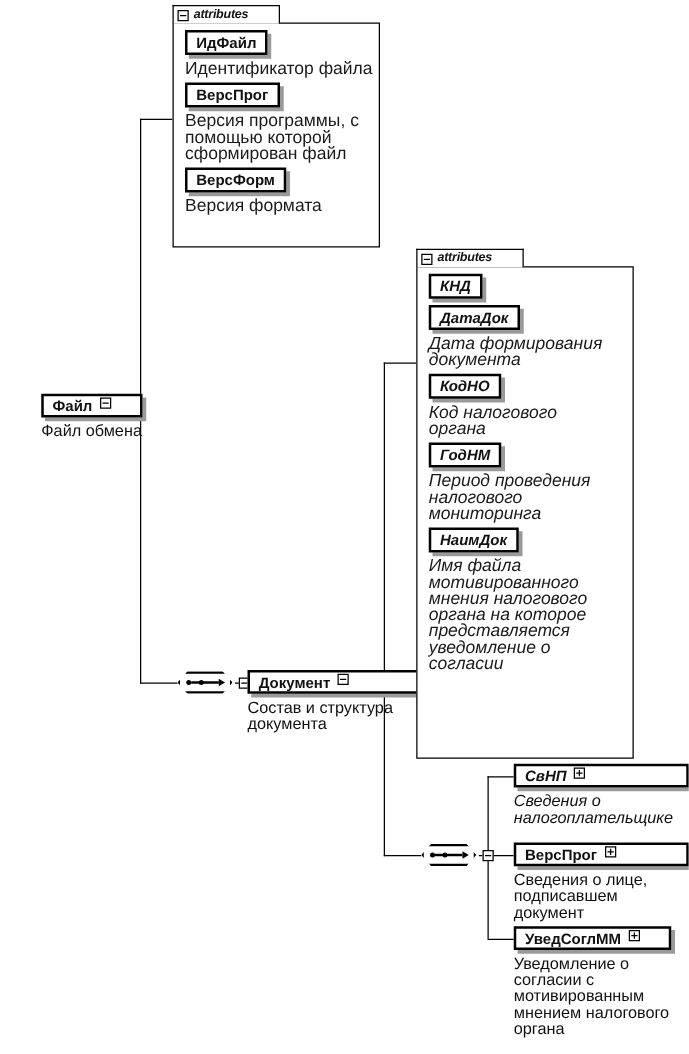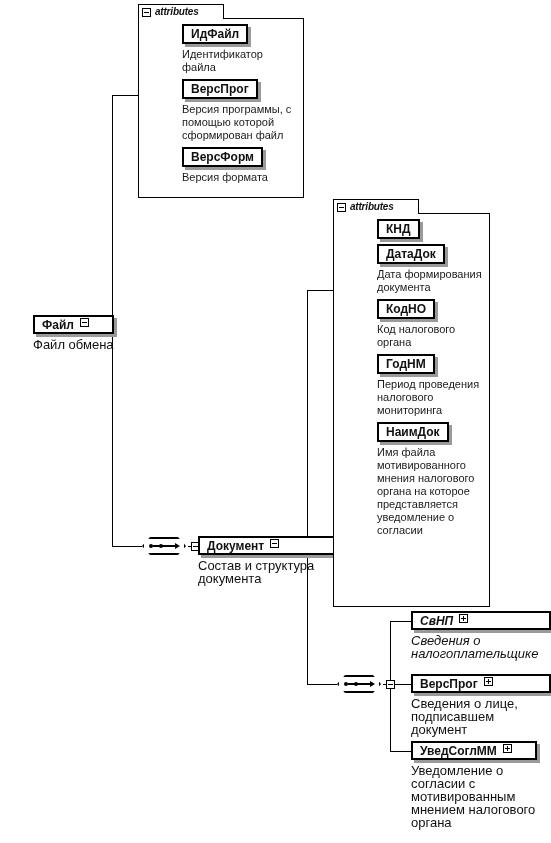--- a/index.html
+++ b/index.html
@@ -58,21 +58,20 @@
     letter-spacing: -0.2px;
   }
   .attr-body {
     position: absolute;
     top: 14px;
     left: 0;
     box-sizing: border-box;
     border: 1px solid #000;
     background: #fff;
     z-index: 1;
-    padding-left: 34px;
   }
   .attr-body-inner {
     padding: 5px 4px 4px 9px;
   }
 
   
   .toggle {
     width: 9px;
     height: 9px;
     box-sizing: border-box;
@@ -113,21 +112,21 @@
     padding: 1px 7px 1px 7px;
     font-weight: bold;
     font-size: 12px;
     line-height: 14px;
     box-shadow: 3px 3px 0 0 #9a9a9a;
     margin-bottom: 4px;
     white-space: nowrap;
   }
 
   .attr-desc {
-    font-size: 11px;
+    font-size: 14px;
     line-height: 13px;
     color: #1a1a1a;
     margin: 0 0 5px 0;
     max-width: 152px;
   }
 
   
   .elem {
     position: absolute;
   }
@@ -277,21 +276,21 @@
 
       </div>
     </div>
   </div>
 
   <div class="attr-group" style="left:333px; top:199px; width:157px;">
     <div class="attr-tab" style="width:86px;">
       <span class="toggle"></span>
       <span class="attr-tab-label">attributes</span>
     </div>
-    <div class="attr-body" style="width:157px; height:394px;">
+    <div class="attr-body" style="width:174px; height:394px;font-style:italic;">
       <div class="attr-body-inner">
 
         <div class="attr-item">
           <div class="name-box">КНД</div>
         </div>
 
         <div class="attr-item">
           <div class="name-box">ДатаДок</div>
           <div class="attr-desc">Дата формирования документа</div>
         </div>

